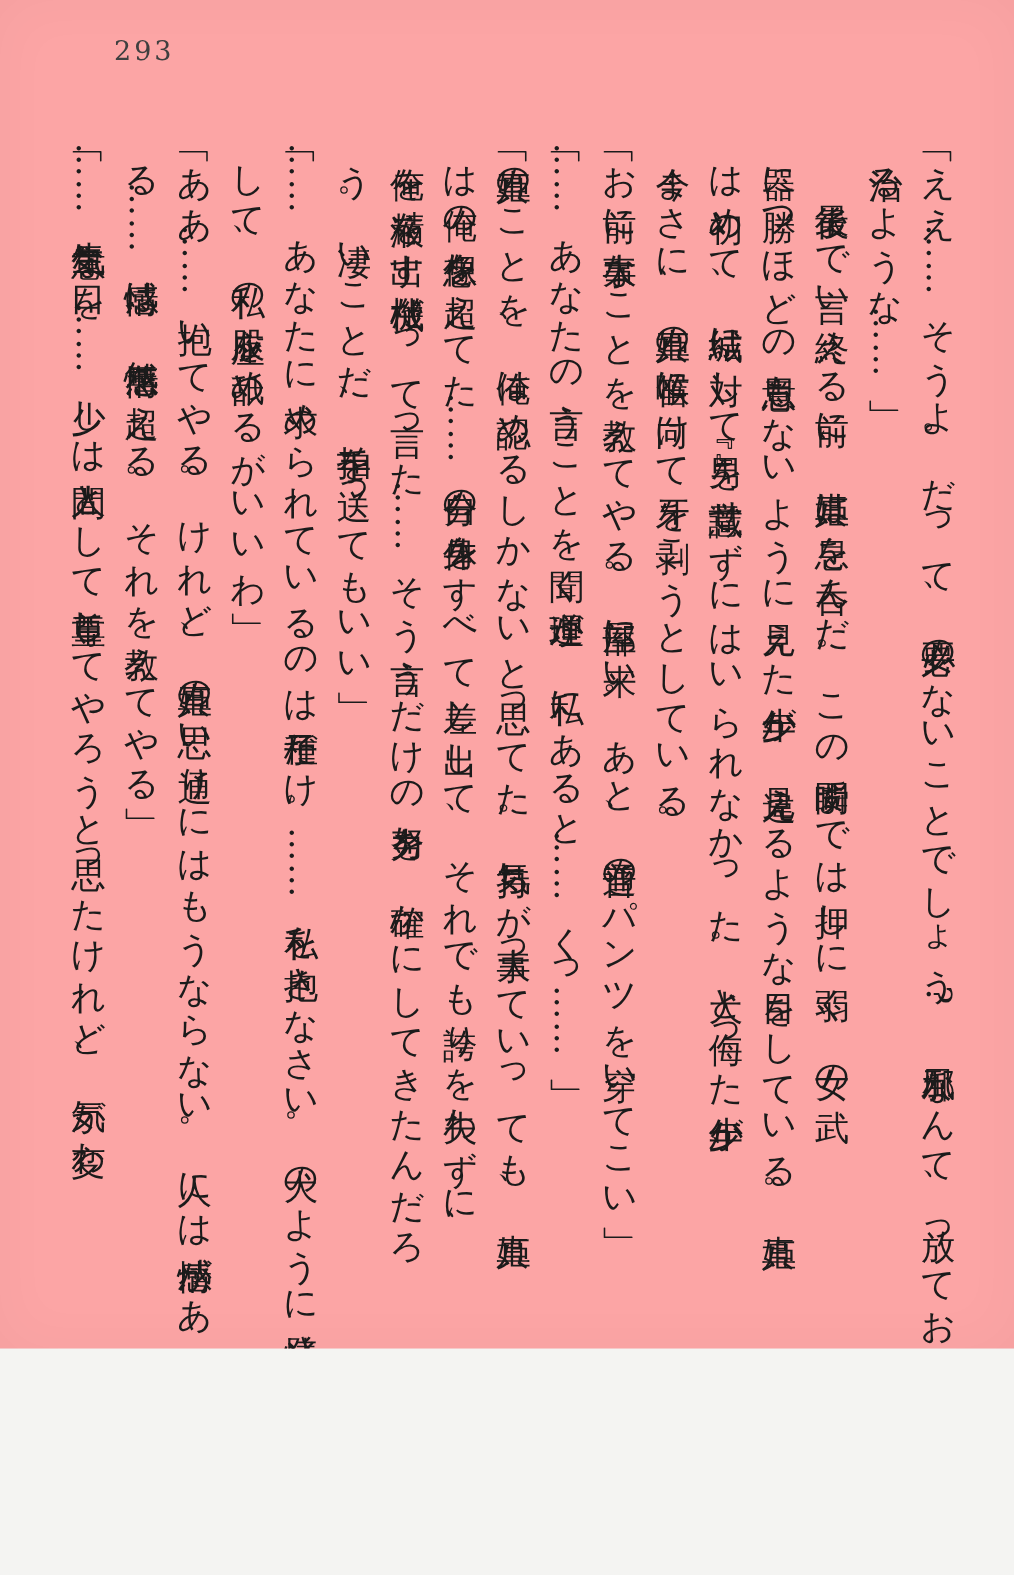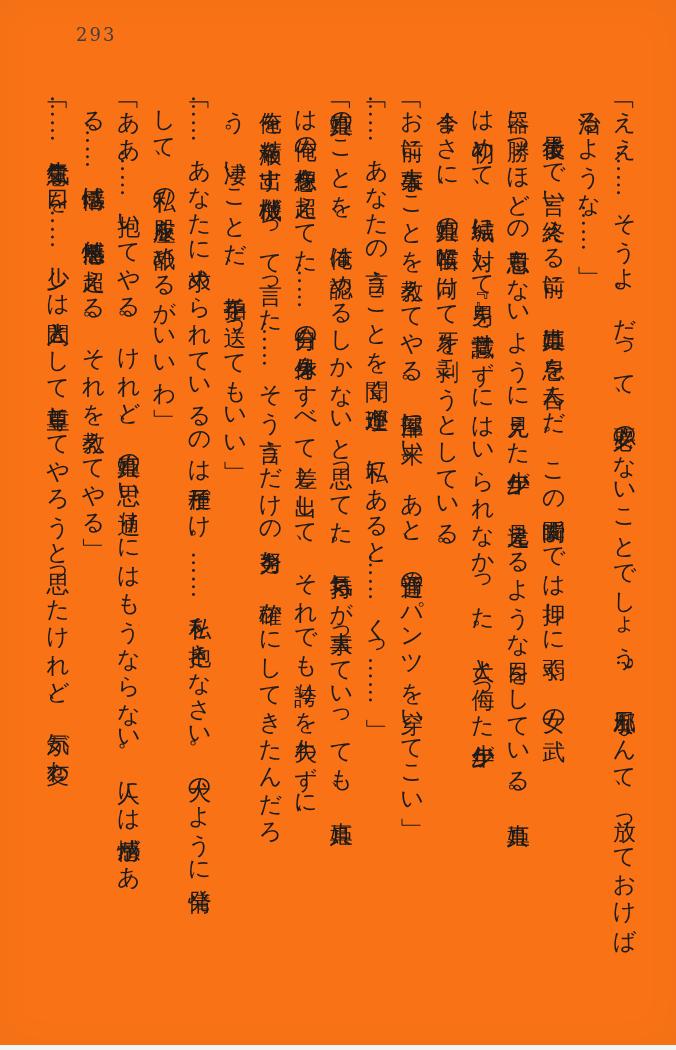--- a/index.html
+++ b/index.html
@@ -5,22 +5,22 @@
   html, body {
     margin: 0;
     padding: 0;
     width: 676px;
     height: 1050px;
     background: #f4f4f2;
   }
   .book-page {
     position: relative;
     width: 676px;
-    height: 1045px;
-    background: #f97316;
+    height: 899px;
+    background: #fca5a5;
     overflow: hidden;
     font-family: "DejaVu Serif", "Liberation Serif", serif;
     box-shadow: inset 0 0 40px rgba(0,0,0,0.03);
   }
   .page-number {
     position: absolute;
     top: 24px;
     left: 76px;
     font-size: 18px;
     color: #3f3f3f;

